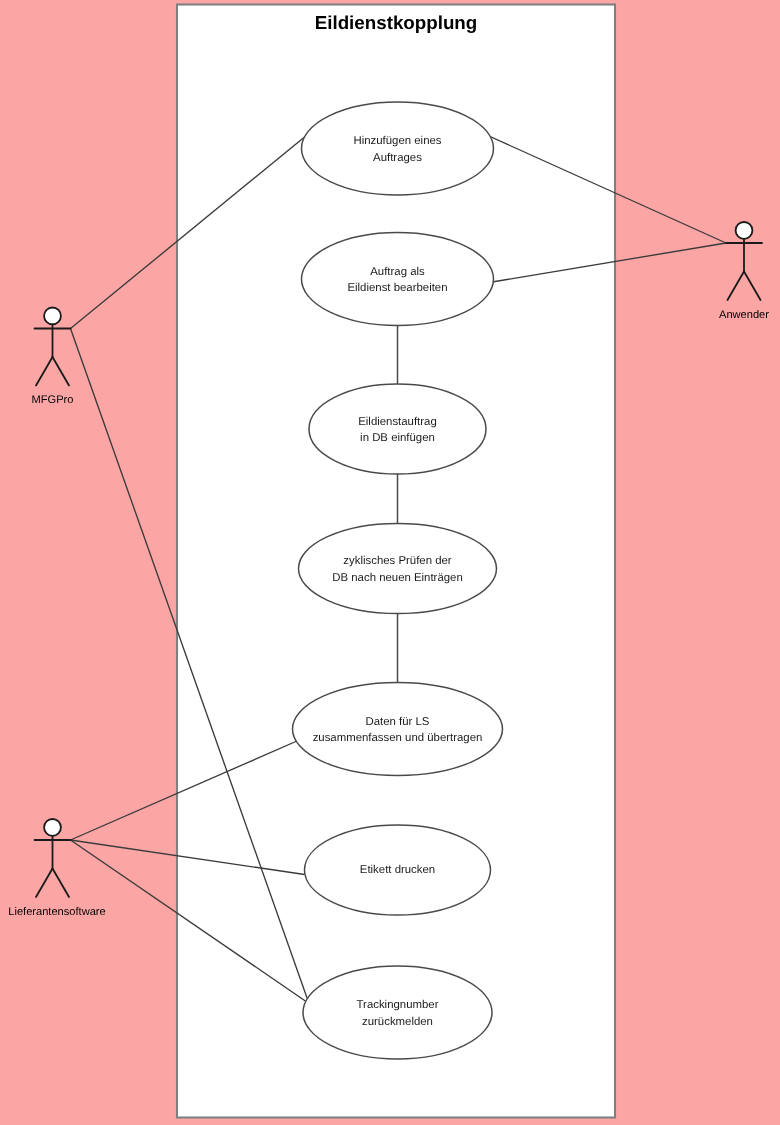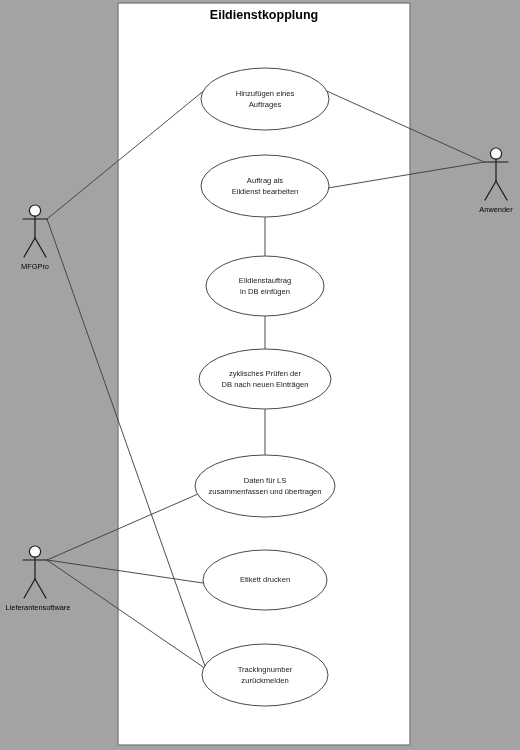--- a/index.html
+++ b/index.html
@@ -10,21 +10,21 @@
   body {
     width: 520px;
     height: 750px;
     font-family: "Liberation Sans", sans-serif;
     overflow: hidden;
   }
   #diagram-root {
     position: relative;
     width: 520px;
     height: 750px;
-    background: #a3a3a3;
+    background: #fca5a5;
   }
   svg#uml-canvas {
     display: block;
     width: 520px;
     height: 750px;
   }
   .system-frame {
     fill: #ffffff;
     stroke: #808080;
     stroke-width: 1.4;

